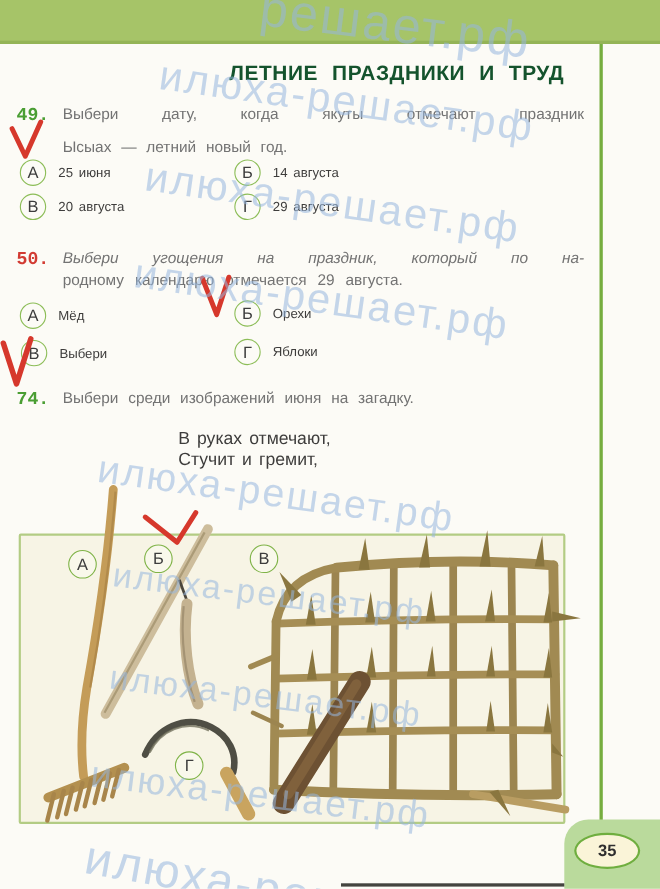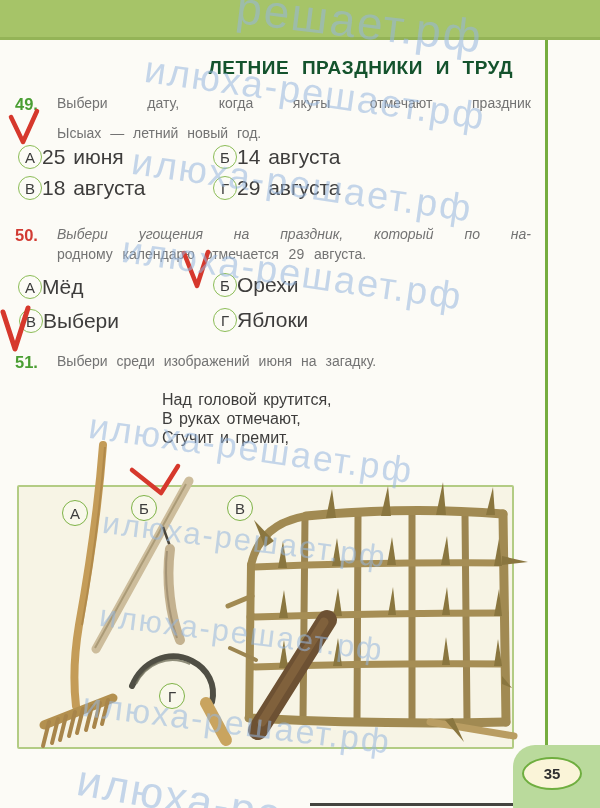--- a/index.html
+++ b/index.html
@@ -5,29 +5,29 @@
   html,body{margin:0;padding:0;}
   body{width:600px;height:808px;position:relative;overflow:hidden;
        font-family:"Liberation Sans","DejaVu Sans",sans-serif;background:#fcfbf6;}
   .abs{position:absolute;}
   
   .band{left:0;top:0;width:600px;height:37px;background:#a6c468;border-bottom:3px solid #94b457;z-index:2;}
   .vline{left:545px;top:40px;width:3px;height:720px;background:#76ad3f;z-index:3;}
   .page-title{left:17px;top:57px;width:496px;text-align:right;font-size:19px;font-weight:bold;
               color:#14532d;letter-spacing:.5px;word-spacing:7px;z-index:5;}
   
-  .qnum{width:34px;text-align:left;font-size:16.5px;font-weight:bold;z-index:5;}
+  .qnum{width:34px;text-align:left;font-size:16.5px;font-weight:bold;z-index:5;font-family:Liberation Mono, monospace;}
   .qnum.green{color:#4a9e33;} .qnum.red{color:#d23b33;}
   .qline{left:57px;width:474px;font-size:14px;color:#737373;word-spacing:3px;z-index:5;}
   .just{text-align:justify;text-align-last:justify;}
   
   .opt{display:flex;align-items:center;height:26px;z-index:5;}
   .circ{width:24px;height:24px;border:1.6px solid #8cbd57;border-radius:50%;box-sizing:border-box;
         display:flex;align-items:center;justify-content:center;font-size:15px;color:#3d3d3d;background:transparent;}
-  .opt .lbl{font-size:21px;color:#3e3d3c;word-spacing:2px;}
+  .opt .lbl{margin-left:11px;font-size:12px;color:#3e3d3c;word-spacing:2px;}
   
   .riddle{left:162px;top:390px;font-size:16px;color:#3e3d3c;line-height:19px;word-spacing:2px;z-index:5;}
   
   .pbox{left:17px;top:485px;width:497px;height:264px;border:2px solid #b3cc84;background:#f7f4e5;
         box-sizing:border-box;border-radius:2px;z-index:1;}
   .plabel{width:26px;height:26px;border:1.6px solid #7fb347;border-radius:50%;box-sizing:border-box;
           display:flex;align-items:center;justify-content:center;font-size:15px;color:#3d3d3d;
           background:rgba(249,247,236,.92);z-index:12;}
   
   #draw{left:0;top:0;z-index:10;pointer-events:none;}
@@ -56,21 +56,21 @@
 <div class="abs opt" style="left:18px;top:144px;">
   <span class="circ">А</span>
   <span class="lbl">25 июня</span>
 </div>
 <div class="abs opt" style="left:213px;top:144px;">
   <span class="circ">Б</span>
   <span class="lbl">14 августа</span>
 </div>
 <div class="abs opt" style="left:18px;top:175px;">
   <span class="circ">В</span>
-  <span class="lbl">18 августа</span>
+  <span class="lbl">20 августа</span>
 </div>
 <div class="abs opt" style="left:213px;top:175px;">
   <span class="circ">Г</span>
   <span class="lbl">29 августа</span>
 </div>
 
 <div class="abs qnum red" style="left:15px;top:226px;">50.</div>
 <div class="abs qline just" style="top:226px;font-style:italic;">Выбери угощения на праздник, который по на-</div>
 <div class="abs qline" style="top:246px;word-spacing:6px;">родному календарю отмечается 29 августа.</div>
 
@@ -84,25 +84,24 @@
 </div>
 <div class="abs opt" style="left:19px;top:308px;">
   <span class="circ">В</span>
   <span class="lbl">Выбери</span>
 </div>
 <div class="abs opt" style="left:213px;top:307px;">
   <span class="circ">Г</span>
   <span class="lbl">Яблоки</span>
 </div>
 
-<div class="abs qnum green" style="left:15px;top:353px;">51.</div>
+<div class="abs qnum green" style="left:15px;top:353px;">74.</div>
 <div class="abs qline" style="top:353px;word-spacing:5px;">Выбери среди изображений июня на загадку.</div>
 
 <div class="abs riddle">
-  <div>Над головой крутится,</div>
   <div>В руках отмечают,</div>
   <div>Стучит и гремит,</div>
 </div>
 
 <div class="abs pbox"></div>
 
 <svg id="draw" class="abs" width="600" height="808" viewBox="0 0 600 808">
 
   <g>
     <path d="M103,445 C98,510 88,575 79,625 C74,655 73,680 76,706" fill="none" stroke="#c49c58" stroke-width="8" stroke-linecap="round"></path>

